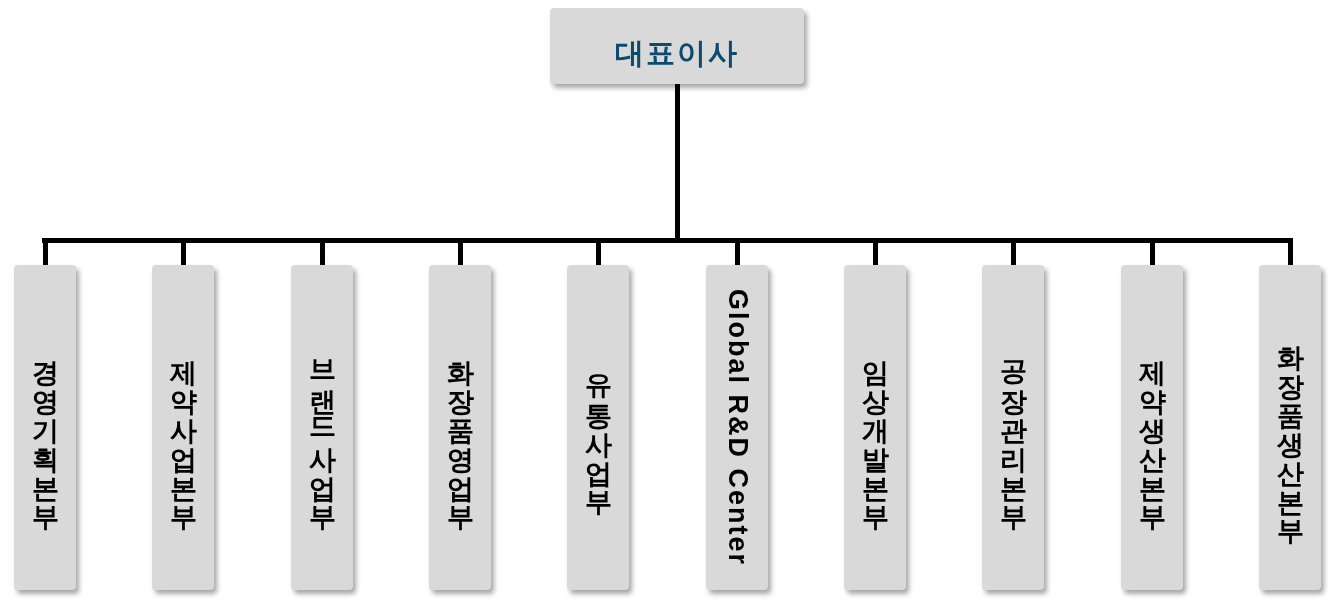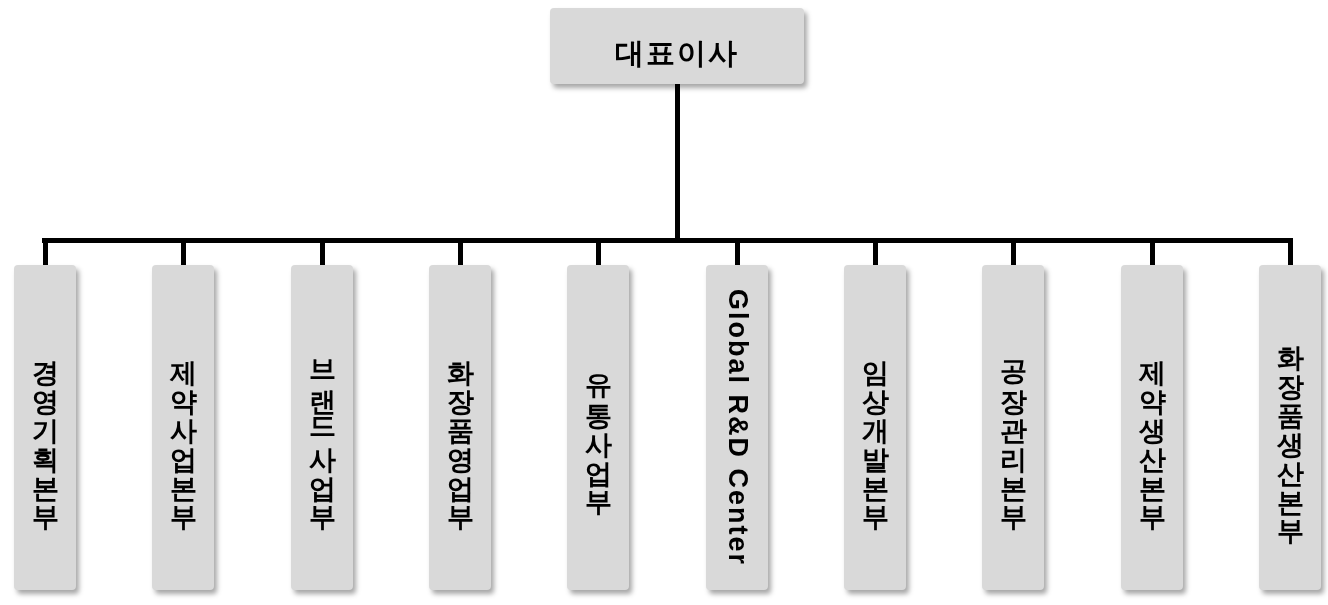--- a/index.html
+++ b/index.html
@@ -25,21 +25,21 @@
     background: #d9d9d9;
     border-radius: 4px;
     box-shadow: 3px 4px 5px rgba(0,0,0,0.35);
     display: flex;
     align-items: center;
     justify-content: center;
   }
   .root-label {
     font-size: 29px;
     font-weight: bold;
-    color: #000000;
+    color: #0c4a6e;
     letter-spacing: 2px;
     white-space: nowrap;
     margin-top: 16px;
   }
   
   .stem {
     position: absolute;
     left: 675px;
     top: 84px;
     width: 5px;

